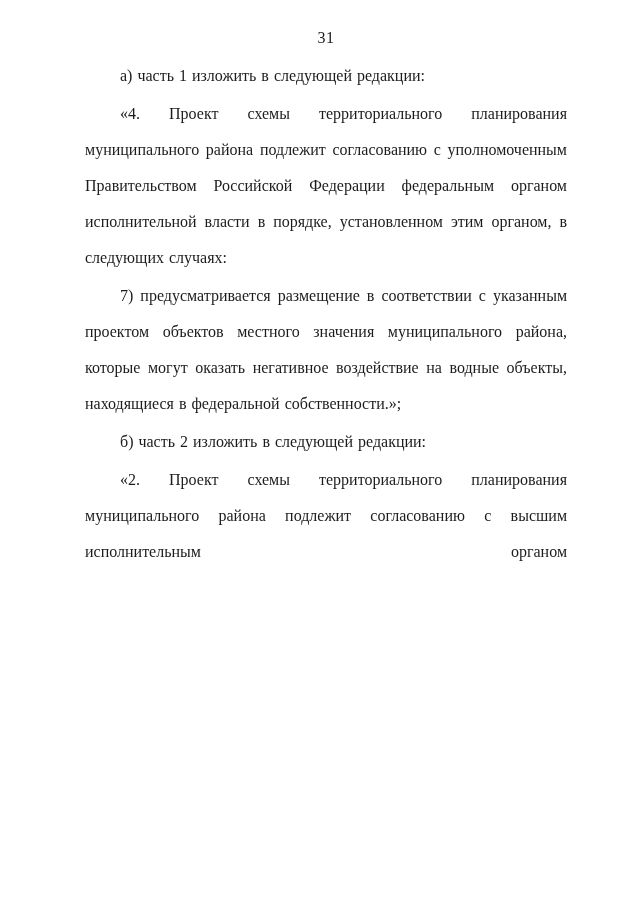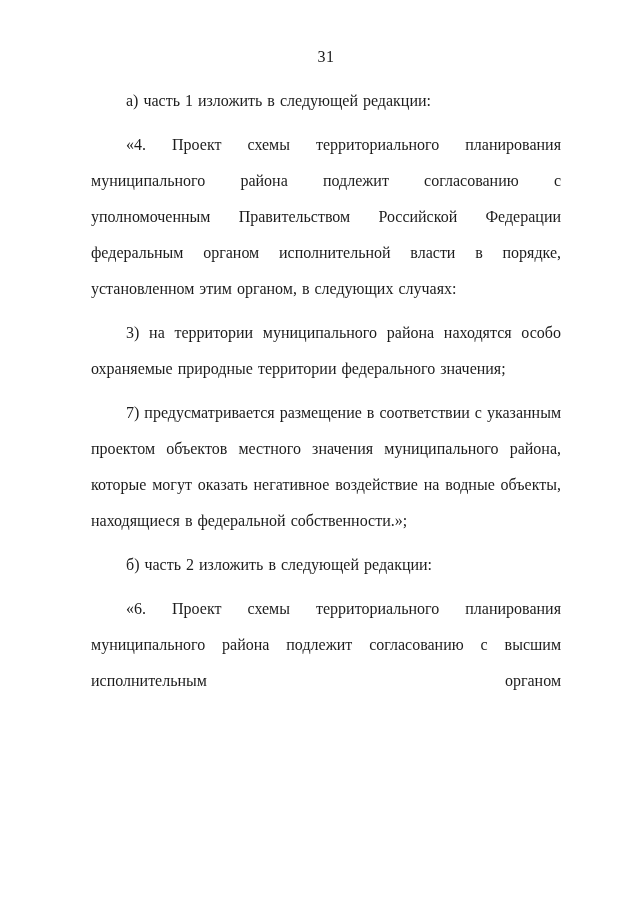--- a/index.html
+++ b/index.html
@@ -7,34 +7,34 @@
       padding: 0;
       background: #ffffff;
     }
     .page {
       position: relative;
       width: 640px;
       height: 796px;
       margin: 0 auto;
       background: #ffffff;
       box-sizing: border-box;
-      padding: 39px 71px 0 83px;
+      padding: 20px 71px 0 83px;
       font-family: "Liberation Serif", "DejaVu Serif", serif;
       color: #1c1c1c;
       overflow: hidden;
     }
     .page-number {
       text-align: center;
       font-size: 16px;
       line-height: 36px;
       height: 36px;
       letter-spacing: 0.5px;
     }
     .doc-body p.para {
-      margin: 8px;
+      margin: 2px;
       font-size: 16px;
       line-height: 36px;
       text-align: justify;
       text-indent: 35px;
       word-spacing: 1px;
     }
     .doc-body p.para.continue {
       
       text-align-last: justify;
     }
@@ -47,23 +47,22 @@
   <div class="page-number">31</div>
 
   <div class="doc-body">
 
     <p class="para">а) часть 1 изложить в следующей редакции:</p>
 
     <p class="para">«4. Проект схемы территориального планирования муниципального района подлежит согласованию с уполномоченным Правительством Российской Федерации федеральным органом исполнительной власти в порядке, установленном этим органом, в следующих случаях:</p>
 
 
 
-    <p class="para">3) на территории муниципального района находятся особо охраняемые природные территории федерального значения;</p>
 
     <p class="para">7) предусматривается размещение в соответствии с указанным проектом объектов местного значения муниципального района, которые могут оказать негативное воздействие на водные объекты, находящиеся в федеральной собственности.»;</p>
 
     <p class="para">б) часть 2 изложить в следующей редакции:</p>
 
-    <p class="para continue">«6. Проект схемы территориального планирования муниципального района подлежит согласованию с высшим исполнительным органом</p>
+    <p class="para continue">«2. Проект схемы территориального планирования муниципального района подлежит согласованию с высшим исполнительным органом</p>
 
   </div>
 
 </div>
 
 </body></html>

